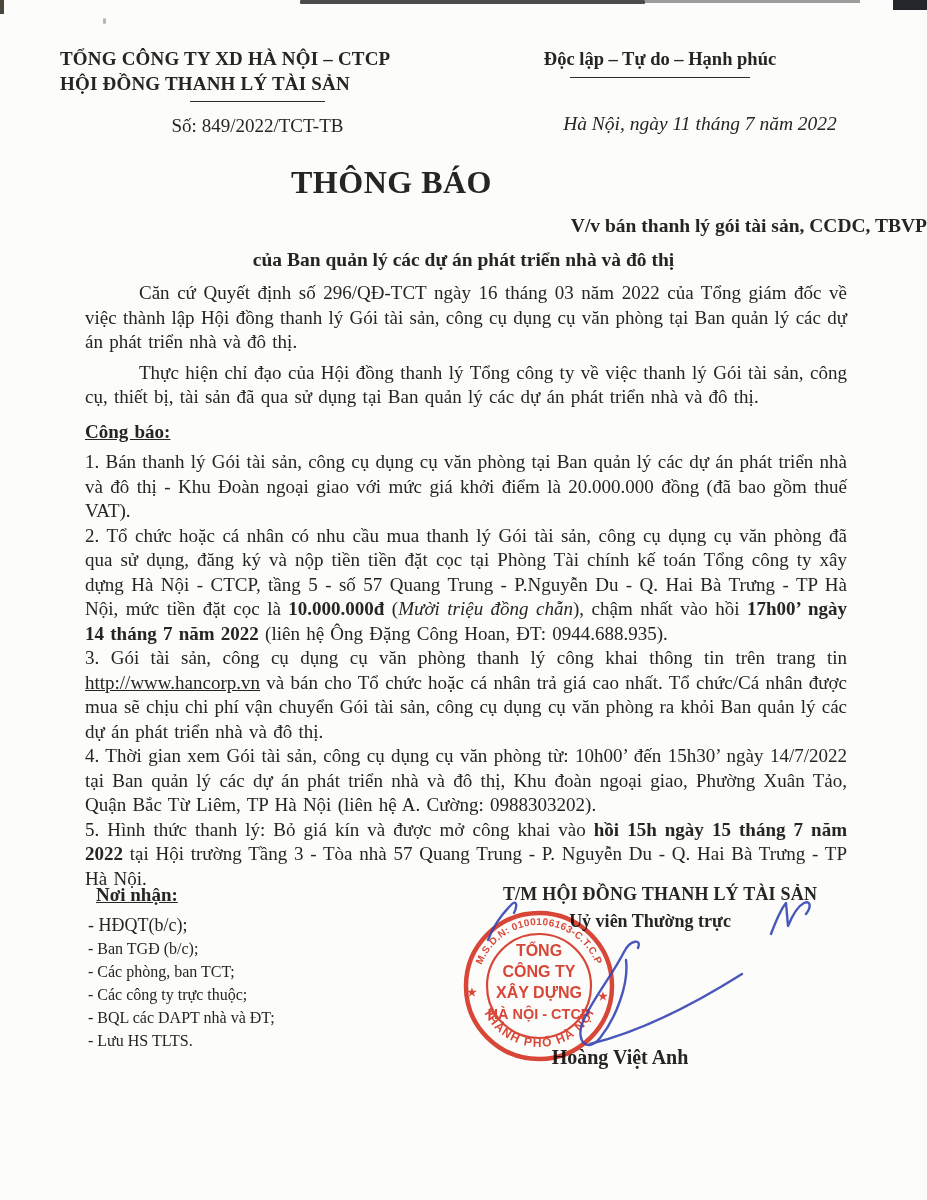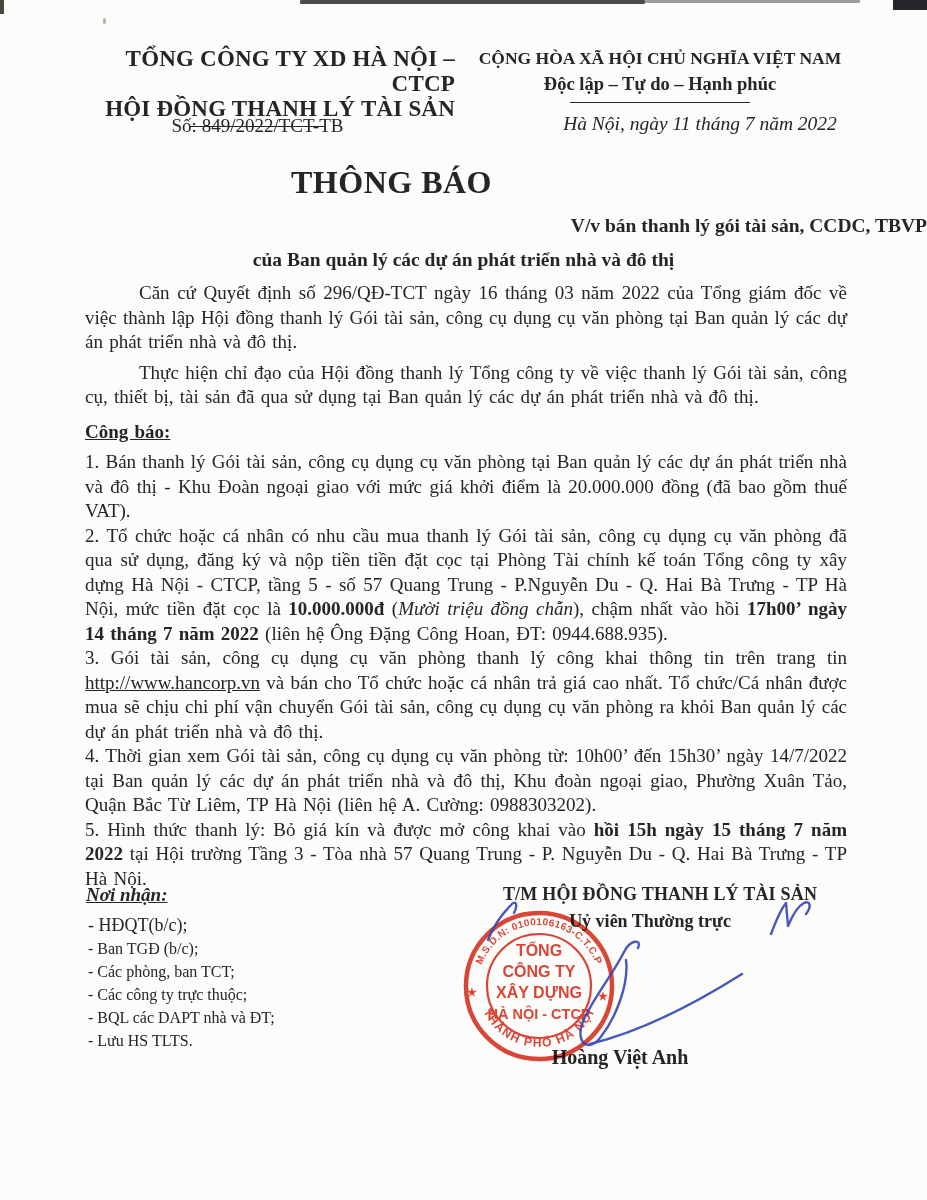--- a/index.html
+++ b/index.html
@@ -17,21 +17,21 @@
   .scan-bar-2{position:absolute;left:645px;top:0;width:215px;height:3px;background:#9d9d9d;}
   .scan-corner{position:absolute;right:0;top:0;width:34px;height:10px;background:#24262b;}
   .scan-edge{position:absolute;left:0;top:0;width:4px;height:14px;background:#4a463c;}
   .speck{position:absolute;left:103px;top:18px;width:3px;height:6px;background:#b9b6b0;border-radius:2px;}
 
   .abs{position:absolute;}
   b,.bold{font-weight:bold;margin-top:36px;}
   .it{font-style:italic;}
 
   
-  .org-block{left:60px;top:46px;width:395px;font-weight:bold;font-size:23px;line-height:25px;text-align:right;letter-spacing:.2px;}
+  .org-block{left:60px;top:46px;width:395px;font-weight:bold;font-size:19px;line-height:25px;text-align:left;letter-spacing:.2px;}
   .nat-block{left:460px;top:46px;width:400px;font-weight:bold;text-align:center;}
   .nat-l1{font-size:17.5px;line-height:25px;}
   .nat-l2{font-size:18.5px;line-height:26px;}
   .rule{height:0;border-bottom:1.6px solid #2a2a28;margin:5px auto 0;}
   .rule-left{width:135px;}
   .rule-right{width:180px;}
   .doc-number{left:60px;top:115px;width:395px;font-size:19px;text-align:center;}
   .place-date{left:510px;top:113px;width:380px;font-size:19.5px;font-style:italic;text-align:center;}
 
   
@@ -41,21 +41,21 @@
 
   
   .content{left:85px;top:281px;width:762px;font-size:19px;line-height:24.5px;text-align:justify;word-spacing:1.5px;}
   .content p{margin:0 0 6px 0;}
   .indent{text-indent:54px;}
   .section-heading{font-weight:bold;text-decoration:underline;margin:10px 0 6px 0 !important;}
   .item{margin:0 !important;}
   .link{text-decoration:underline;}
 
   
-  .recipients-heading{left:86px;top:884px;font-size:19px;font-weight:bold;font-style:italic;text-decoration:underline;text-align:right;}
+  .recipients-heading{left:96px;top:884px;font-size:19px;font-weight:bold;text-decoration:underline;text-align:right;}
   .recipients{left:88px;top:914px;width:330px;font-size:16px;line-height:23px;}
   .recipients .r0{font-size:18px;}
   .sign-org{left:440px;top:884px;width:440px;text-align:center;font-size:18px;font-weight:bold;letter-spacing:.2px;}
   .sign-role{left:440px;top:911px;width:420px;text-align:center;font-size:18px;font-weight:bold;}
   .signer-name{left:430px;top:1046px;width:380px;text-align:center;font-size:20px;font-weight:bold;}
 
   .seal-svg{left:430px;top:872px;mix-blend-mode:multiply;}
   .stamp-text{font-family:"Liberation Sans", sans-serif;font-weight:bold;}
 </style>
 </head>
@@ -68,21 +68,20 @@
   <div class="scan-corner"></div>
   <div class="scan-edge"></div>
   <div class="speck"></div>
 
   <div class="abs org-block">
     <div>TỔNG CÔNG TY XD HÀ NỘI – CTCP</div>
     <div>HỘI ĐỒNG THANH LÝ TÀI SẢN</div>
     <div class="rule rule-left"></div>
   </div>
   <div class="abs nat-block">
-    <div class="nat-l1">CỘNG HÒA XÃ HỘI CHỦ NGHĨA VIỆT NAM</div>
     <div class="nat-l2">Độc lập – Tự do – Hạnh phúc</div>
     <div class="rule rule-right"></div>
   </div>
   <div class="abs doc-number">Số: 849/2022/TCT-TB</div>
   <div class="abs place-date">Hà Nội, ngày 11 tháng 7 năm 2022</div>
 
   <div class="abs title-main">THÔNG BÁO</div>
   <div class="abs title-sub1">V/v bán thanh lý gói tài sản, CCDC, TBVP</div>
   <div class="abs title-sub2">của Ban quản lý các dự án phát triển nhà và đô thị</div>
 

